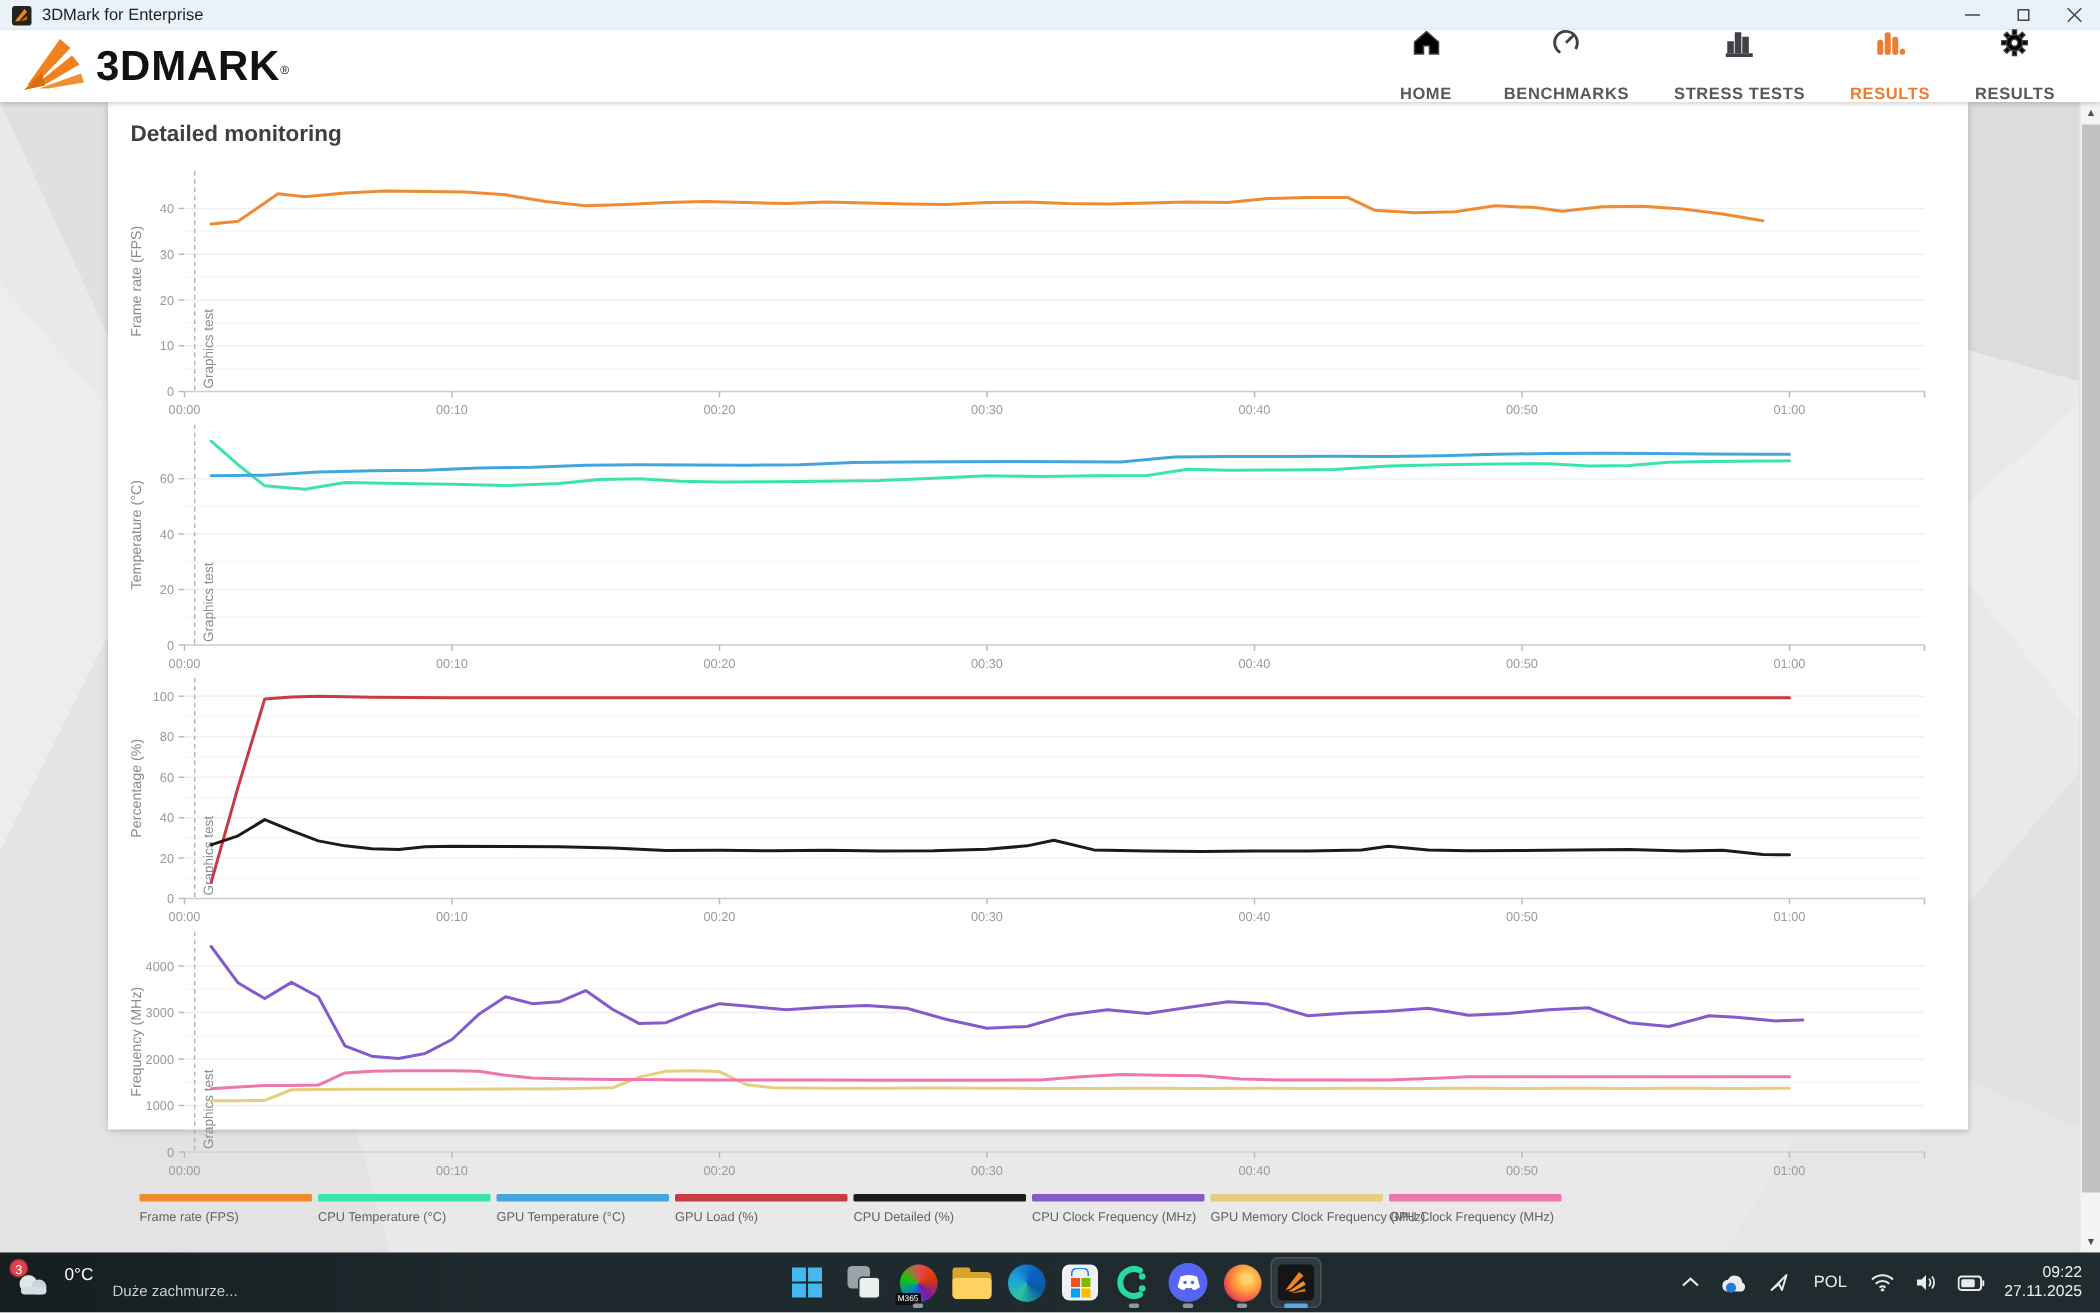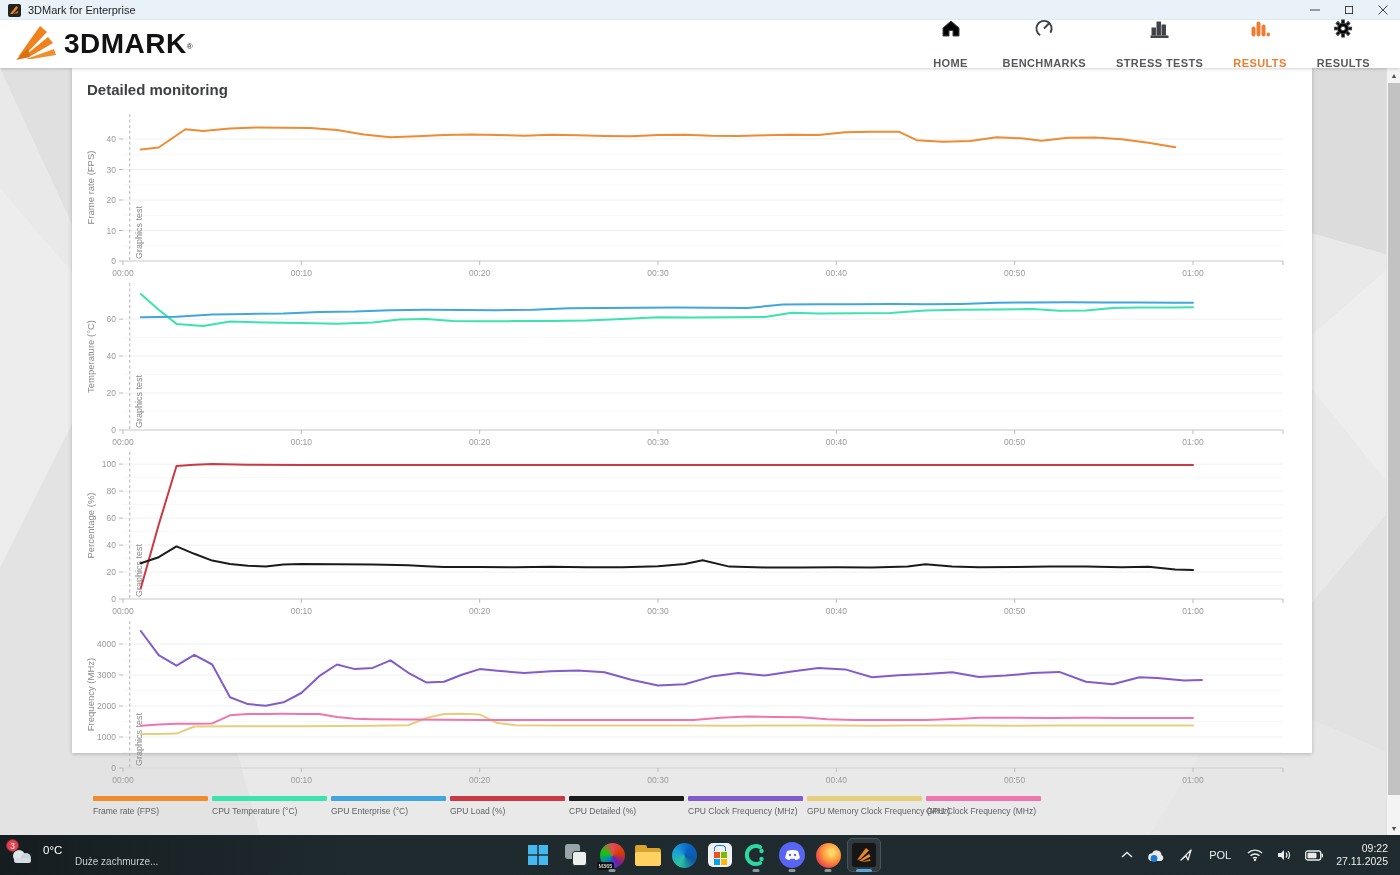--- a/index.html
+++ b/index.html
@@ -369,21 +369,21 @@
       <div class="legend-item">
           <div class="legend-sw" style="background: rgb(240, 140, 46);"></div>
           <div class="legend-label">Frame rate (FPS)</div>
         </div>
       <div class="legend-item">
           <div class="legend-sw" style="background: rgb(59, 227, 174);"></div>
           <div class="legend-label">CPU Temperature (°C)</div>
         </div>
       <div class="legend-item">
           <div class="legend-sw" style="background: rgb(65, 166, 221);"></div>
-          <div class="legend-label">GPU Enterprise (°C)</div>
+          <div class="legend-label">GPU Temperature (°C)</div>
         </div>
       <div class="legend-item">
           <div class="legend-sw" style="background: rgb(201, 58, 69);"></div>
           <div class="legend-label">GPU Load (%)</div>
         </div>
       <div class="legend-item">
           <div class="legend-sw" style="background: rgb(27, 27, 27);"></div>
           <div class="legend-label">CPU Detailed (%)</div>
         </div>
       <div class="legend-item">

